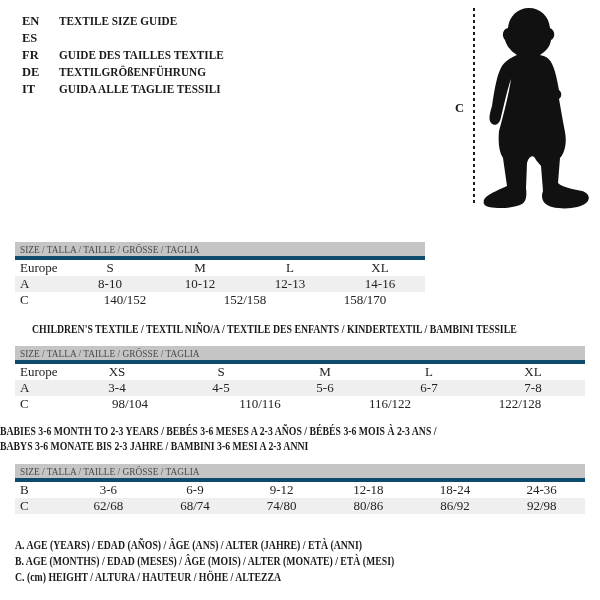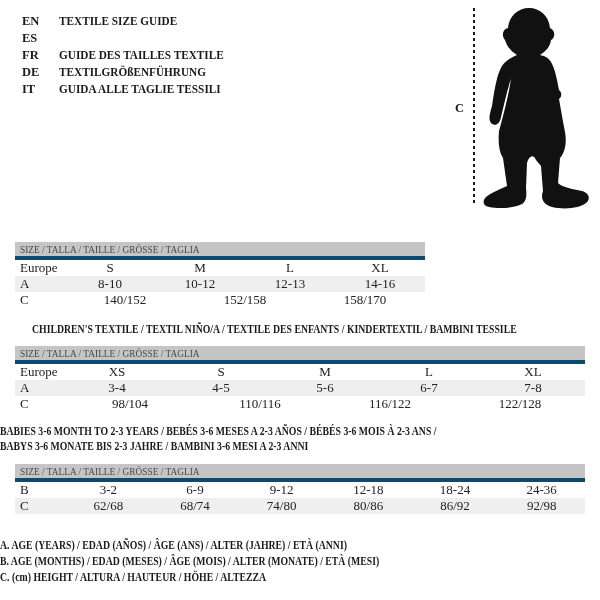--- a/index.html
+++ b/index.html
@@ -132,37 +132,37 @@
   <div class="abs sec-title" style="left:0;top:424px;">
     <div><span class="cond">BABIES 3-6 MONTH TO 2-3 YEARS / BEBÉS 3-6 MESES A 2-3 AÑOS / BÉBÉS 3-6 MOIS À 2-3 ANS /</span></div>
     <div><span class="cond">BABYS 3-6 MONATE BIS 2-3 JAHRE / BAMBINI 3-6 MESI A 2-3 ANNI</span></div>
   </div>
   <div class="abs gtable" style="top:464px;width:570px;">
     <div class="size-bar">
       <span class="cond">SIZE / TALLA / TAILLE / GRÖSSE / TAGLIA</span>
     </div>
     <div class="trow">
       <span class="row-label">B</span>
-      <span class="tcell">3-2</span>
+      <span class="tcell">3-6</span>
       <span class="tcell">6-9</span>
       <span class="tcell">9-12</span>
       <span class="tcell">12-18</span>
       <span class="tcell">18-24</span>
       <span class="tcell">24-36</span>
     </div>
     <div class="trow alt">
       <span class="row-label">C</span>
       <span class="tcell">62/68</span>
       <span class="tcell">68/74</span>
       <span class="tcell">74/80</span>
       <span class="tcell">80/86</span>
       <span class="tcell">86/92</span>
       <span class="tcell">92/98</span>
     </div>
   </div>
 
-  <div class="abs" style="left:0;top:537px;">
+  <div class="abs" style="left:15px;top:537px;">
     <div class="note"><span class="cond">A. AGE (YEARS) / EDAD (AÑOS) / ÂGE (ANS) / ALTER (JAHRE) / ETÀ (ANNI)</span></div>
     <div class="note"><span class="cond">B. AGE (MONTHS) / EDAD (MESES) / ÂGE (MOIS) / ALTER (MONATE) / ETÀ (MESI)</span></div>
     <div class="note"><span class="cond">C. (cm) HEIGHT / ALTURA / HAUTEUR / HÖHE / ALTEZZA</span></div>
   </div>
 
 </div>
 
 </body></html>

